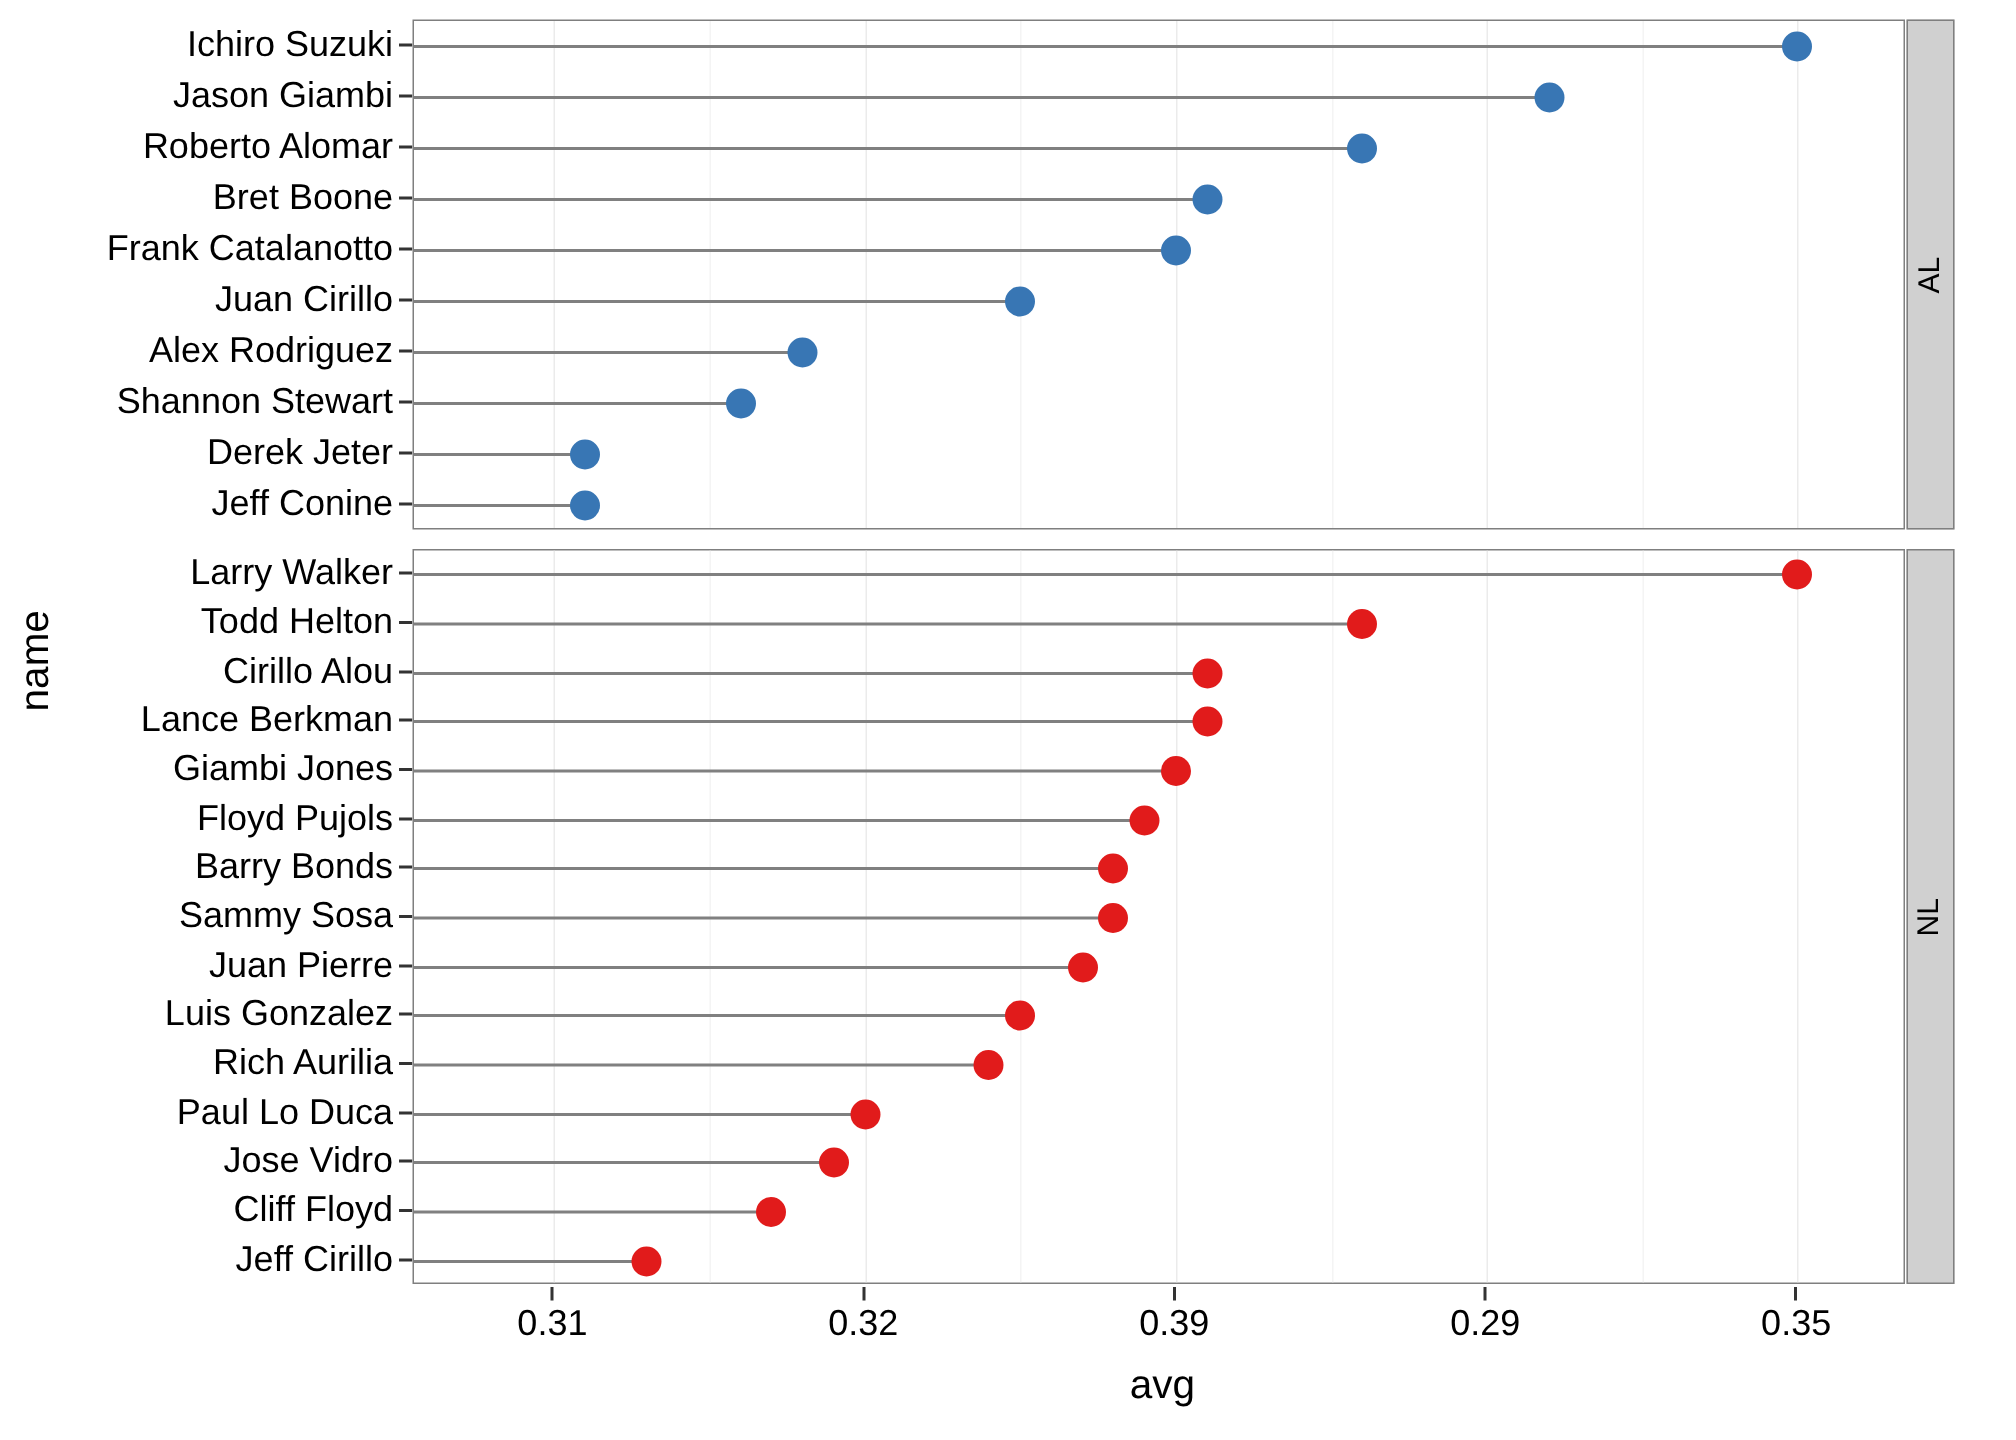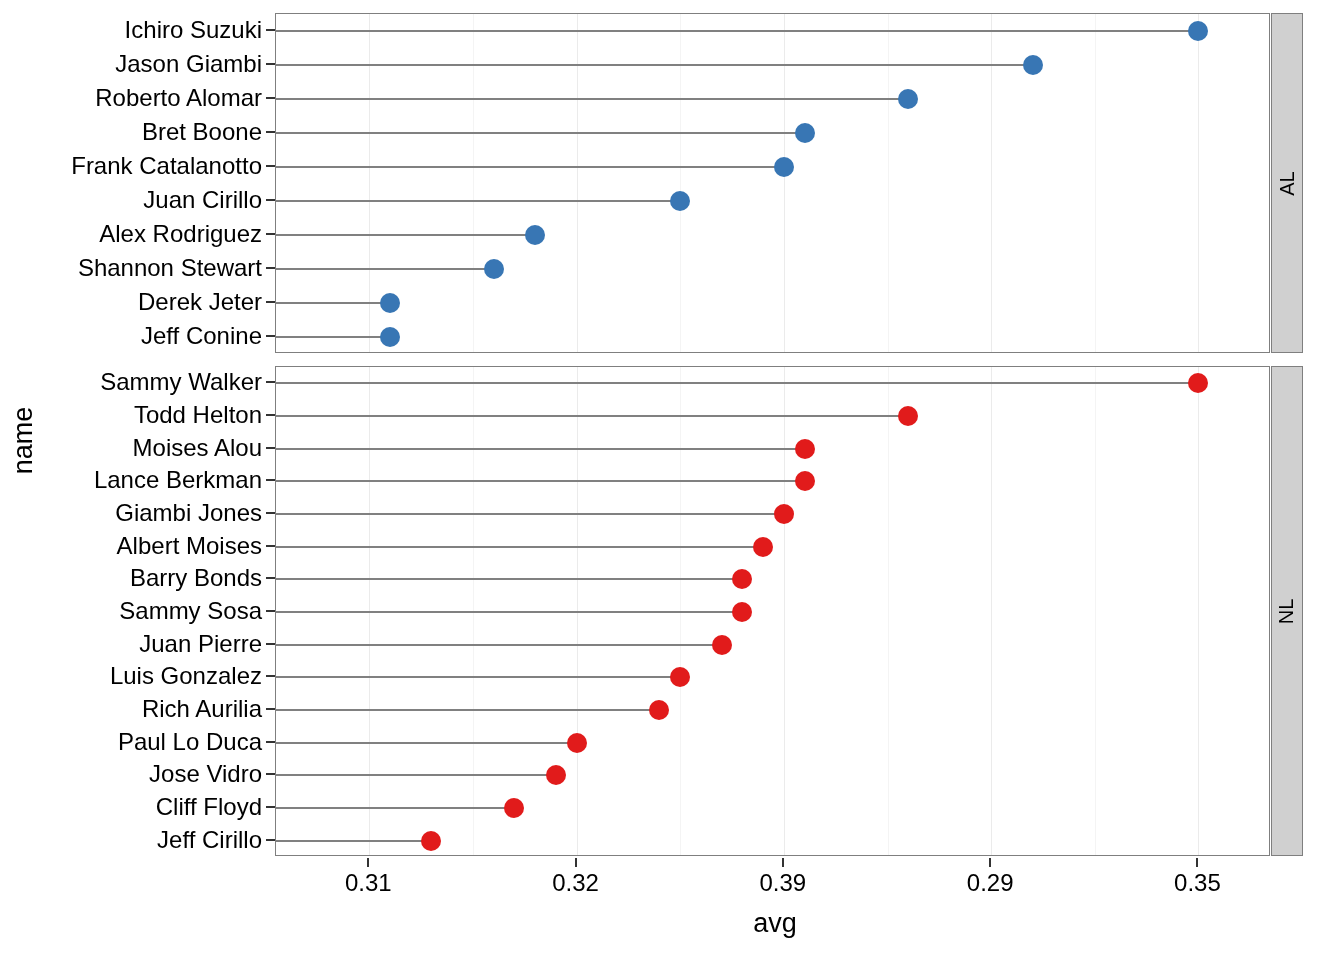--- a/index.html
+++ b/index.html
@@ -227,41 +227,41 @@
       <div class="ytick-row" style="top: 302px;">
         <div class="mark"></div>
         <div class="lbl">Derek Jeter</div>
       </div>
       <div class="ytick-row" style="top: 336px;">
         <div class="mark"></div>
         <div class="lbl">Jeff Conine</div>
       </div>
       <div class="ytick-row" style="top: 382.333px;">
         <div class="mark"></div>
-        <div class="lbl">Sammy Walker</div>
+        <div class="lbl">Larry Walker</div>
       </div>
       <div class="ytick-row" style="top: 415px;">
         <div class="mark"></div>
         <div class="lbl">Todd Helton</div>
       </div>
       <div class="ytick-row" style="top: 447.667px;">
         <div class="mark"></div>
-        <div class="lbl">Moises Alou</div>
+        <div class="lbl">Cirillo Alou</div>
       </div>
       <div class="ytick-row" style="top: 480.333px;">
         <div class="mark"></div>
         <div class="lbl">Lance Berkman</div>
       </div>
       <div class="ytick-row" style="top: 513px;">
         <div class="mark"></div>
         <div class="lbl">Giambi Jones</div>
       </div>
       <div class="ytick-row" style="top: 545.667px;">
         <div class="mark"></div>
-        <div class="lbl">Albert Moises</div>
+        <div class="lbl">Floyd Pujols</div>
       </div>
       <div class="ytick-row" style="top: 578.333px;">
         <div class="mark"></div>
         <div class="lbl">Barry Bonds</div>
       </div>
       <div class="ytick-row" style="top: 611px;">
         <div class="mark"></div>
         <div class="lbl">Sammy Sosa</div>
       </div>
       <div class="ytick-row" style="top: 643.667px;">

